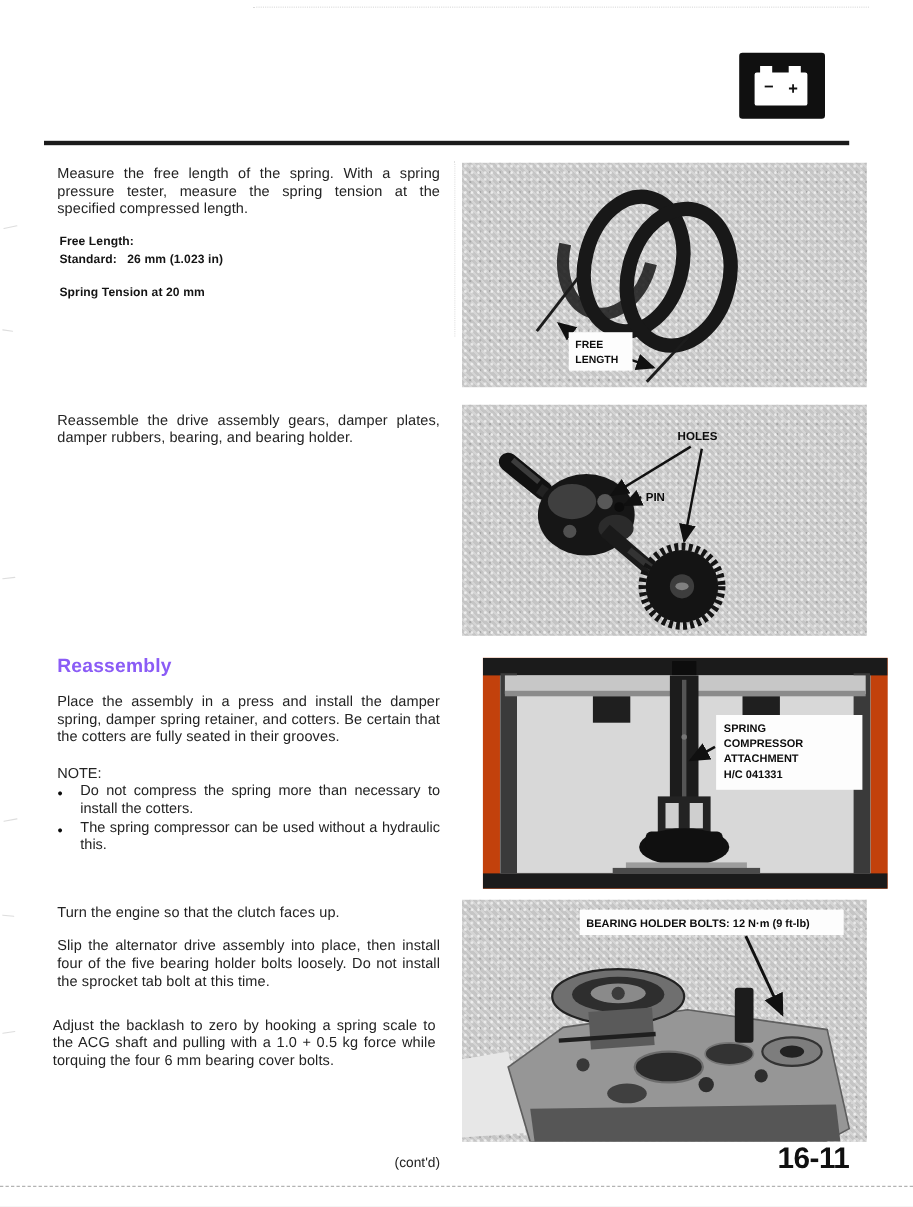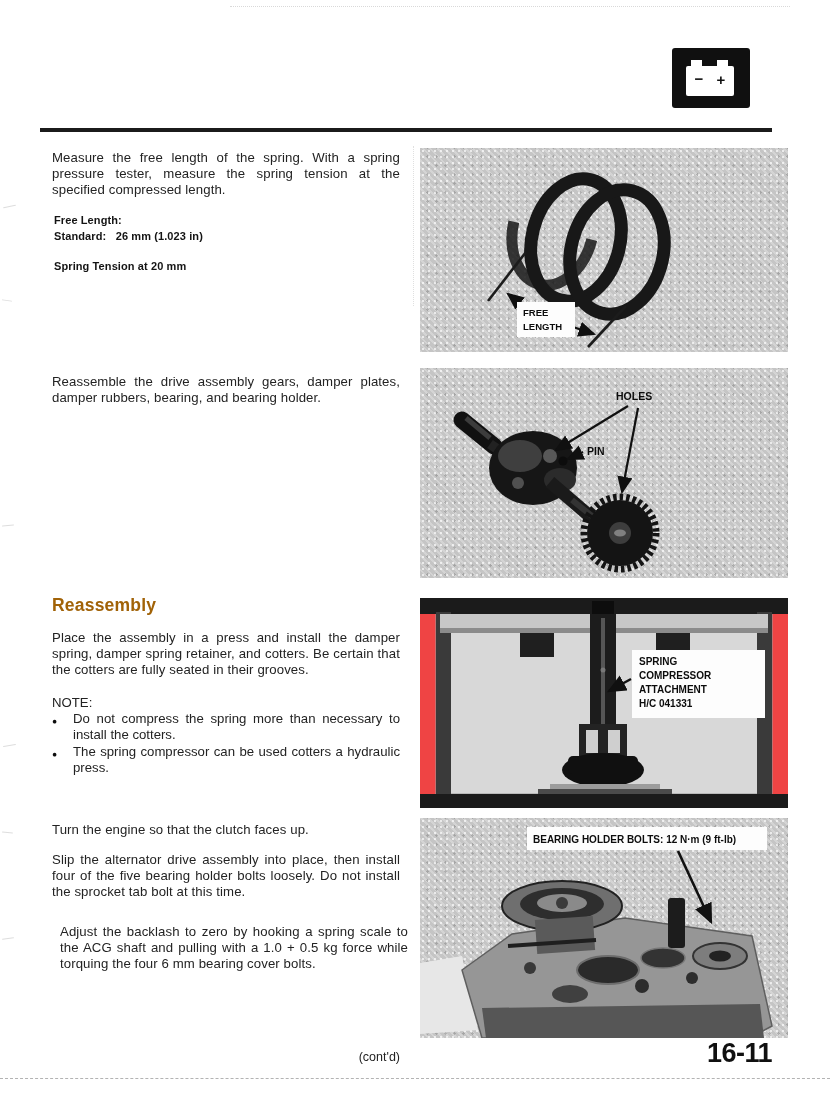--- a/index.html
+++ b/index.html
@@ -4,21 +4,21 @@
 <style>
   html,body{margin:0;padding:0;background:#e9e9e9;}
   .page{
     position:relative; width:830px; height:1097px; background:#ffffff;
     font-family:"Liberation Sans","DejaVu Sans",sans-serif; color:#1e1e1e;
     overflow:hidden; margin:0 auto;
   }
   .abs{position:absolute;}
   .para{font-size:13.2px; line-height:15.9px; text-align:justify; letter-spacing:0.1px; color:#232323;}
   .spec{font-weight:bold; font-size:11px; line-height:16px; white-space:pre-wrap; color:#141414; letter-spacing:0.1px;}
-  .h2{font-size:17.5px; font-weight:bold; color:#a16207; letter-spacing:0.2px;}
+  .h2{font-size:17.5px; font-weight:bold; color:#8b5cf6; letter-spacing:0.2px;}
   .notelabel{font-size:13.2px; color:#232323;}
   .note-item{display:flex; font-size:13.2px; line-height:15.9px; color:#232323; margin-bottom:1px;}
   .note-item .bullet{width:21px; font-size:8.5px; padding-top:3px; color:#0d0d0d; flex:none;}
   .note-item .btext{flex:1; text-align:justify;}
   .contd{font-size:12.5px; color:#232323; text-align:right;}
   .pagenum{font-size:27px; font-weight:bold; color:#101010; text-align:right; letter-spacing:-0.5px;}
   .rule{background:#1b1b1b; height:4px;}
   .battery{background:#101010; border-radius:3px;}
   .photo{position:absolute; left:420px; width:368px; overflow:hidden;}
   .speckle{
@@ -79,27 +79,27 @@
   <div class="abs para" style="left:52px; top:630px; width:348px;">Place the assembly in a press and install the damper spring, damper spring retainer, and cotters. Be certain that the cotters are fully seated in their grooves.</div>
 
   <div class="abs notelabel" style="left:52px; top:695px;">NOTE:</div>
   <div class="abs" style="left:52px; top:711px; width:348px;">
     <div class="note-item">
       <span class="bullet">●</span>
       <span class="btext">Do not compress the spring more than necessary to install the cotters.</span>
     </div>
     <div class="note-item">
       <span class="bullet">●</span>
-      <span class="btext">The spring compressor can be used cotters a hydraulic press.</span>
+      <span class="btext">The spring compressor can be used without a hydraulic this.</span>
     </div>
   </div>
 
   <div class="abs para" style="left:52px; top:852px; width:348px;">Slip the alternator drive assembly into place, then install four of the five bearing holder bolts loosely. Do not install the sprocket tab bolt at this time.</div>
   <div class="abs para" style="left:52px; top:822px; width:348px;">Turn the engine so that the clutch faces up.</div>
-  <div class="abs para" style="left:60px; top:924px; width:348px;">Adjust the backlash to zero by hooking a spring scale to the ACG shaft and pulling with a 1.0 + 0.5 kg force while torquing the four 6 mm bearing cover bolts.</div>
+  <div class="abs para" style="left:48px; top:924px; width:348px;">Adjust the backlash to zero by hooking a spring scale to the ACG shaft and pulling with a 1.0 + 0.5 kg force while torquing the four 6 mm bearing cover bolts.</div>
 
   <div class="abs contd" style="left:52px; top:1016px; width:348px;margin-top:34px;">(cont'd)</div>
 
   <div class="abs pagenum" style="left:520px; top:1038px; width:252px;">16-11</div>
 
   <div class="photo speckle" style="top:148px; height:204px;">
     <svg width="368" height="204" viewBox="0 0 368 204">
       <defs>
         <marker id="ah1" markerWidth="9" markerHeight="8" refX="7" refY="3.5" orient="auto">
           <path d="M0,0 L8,3.5 L0,7 z" fill="#101010"></path>
@@ -156,21 +156,21 @@
 
       <text x="196" y="32" font-size="10.5" class="svglabel">HOLES</text>
       <line x1="208" y1="38" x2="136" y2="82" stroke="#101010" stroke-width="2.2" marker-end="url(#ah2)"></line>
       <line x1="218" y1="40" x2="202" y2="124" stroke="#101010" stroke-width="2.2" marker-end="url(#ah2)"></line>
 
       <text x="167" y="87" font-size="10.5" class="svglabel">PIN</text>
       <line x1="163" y1="84" x2="148" y2="91" stroke="#101010" stroke-width="2.2" marker-end="url(#ah2)"></line>
     </svg>
   </div>
 
-  <div class="photo" style="top:598px; height:210px; background:#ef4444;">
+  <div class="photo" style="top:598px; height:210px; background:#c2410c;margin-left:19px;">
     <svg width="368" height="210" viewBox="0 0 368 210">
       <defs>
         <marker id="ah3" markerWidth="9" markerHeight="8" refX="7" refY="3.5" orient="auto">
           <path d="M0,0 L8,3.5 L0,7 z" fill="#101010"></path>
         </marker>
       </defs>
 
       <rect x="16" y="14" width="336" height="182" fill="#d8d8d8"></rect>
       <rect x="16" y="14" width="336" height="182" fill="none" stroke="#9a9a9a" stroke-width="1"></rect>
 

